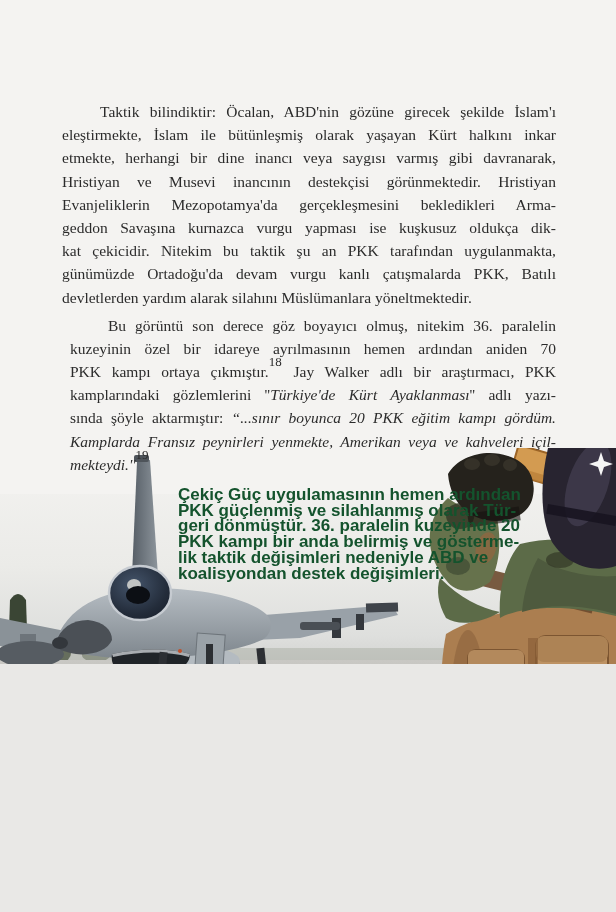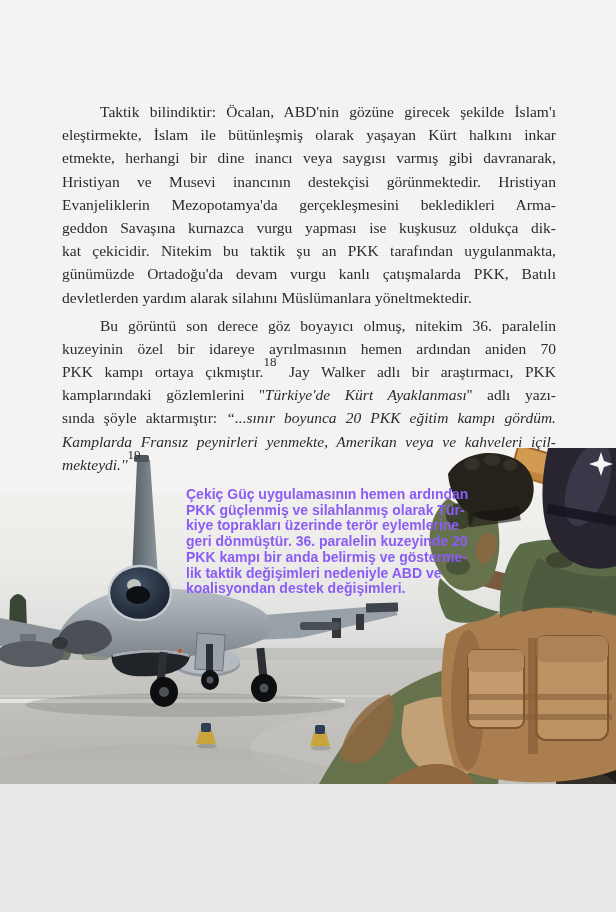--- a/index.html
+++ b/index.html
@@ -1,42 +1,42 @@
 <!DOCTYPE html>
 <html><head>
 <meta charset="utf-8">
 <style>
   html,body{margin:0;padding:0;background:#e9e8e6;}
   .page{
-    position:relative;width:616px;height:784px;margin:0 auto;
+    position:relative;width:616px;height:664px;margin:0 auto;
     background:#f4f3f1;overflow:hidden;
     font-family:"Liberation Serif", serif;
   }
   
   .text-block{
     position:absolute;left:62px;top:100px;width:494px;z-index:2;
     font-size:15.5px;line-height:23.2px;color:#2b2b2b;
   }
   .tline{
     text-align:justify;text-align-last:justify;
     height:23.2px;overflow:visible;
   }
   .tline.first{ text-indent:38px; }
   .tline.last{ text-align-last:left; }
-  .para2{ margin-top:5px; }
+  .para2{ margin-top:5px;margin-left:8px; }
   .it{ font-style:italic; }
   sup.fn{
     font-size:13px;line-height:0;position:relative;top:-5px;
     letter-spacing:0;margin:0 1px 0 0;
   }
   
   .caption{
     position:absolute;left:178px;top:487px;z-index:3;
     font-family:"Liberation Sans", sans-serif;font-weight:bold;
-    font-size:14px;line-height:15.7px;color:#8b5cf6;margin-left:8px;
+    font-size:17px;line-height:15.7px;color:#14532d;
   }
   .cap-line{ white-space:nowrap; }
   
   .footer{
     position:absolute;left:45px;top:846px;z-index:3;
     font-family:"Liberation Sans", sans-serif;font-weight:bold;
     color:#be185d;display:flex;align-items:baseline;gap:11px;text-decoration:underline;
   }
   .page-num{ font-size:18px;letter-spacing:.5px; }
   .book-title{ font-size:14px;letter-spacing:.2px; }
@@ -265,21 +265,20 @@
       <div class="tline"><span>kamplarındaki gözlemlerini ''</span><span class="it">Türkiye'de Kürt Ayaklanması</span><span>'' adlı yazı-</span></div>
       <div class="tline"><span>sında şöyle aktarmıştır: </span><span class="it">“...sınır boyunca 20 PKK eğitim kampı gördüm.</span></div>
       <div class="tline"><span class="it">Kamplarda Fransız peynirleri yenmekte, Amerikan veya ve kahveleri içil-</span></div>
       <div class="tline last"><span class="it">mekteydi.''</span><sup class="fn">19</sup></div>
     </div>
   </div>
 
   <div class="caption">
     <div class="cap-line">Çekiç Güç uygulamasının hemen ardından</div>
     <div class="cap-line">PKK güçlenmiş ve silahlanmış olarak Tür-</div>
-    <div class="cap-line">kiye toprakları üzerinde terör eylemlerine</div>
     <div class="cap-line">geri dönmüştür. 36. paralelin kuzeyinde 20</div>
     <div class="cap-line">PKK kampı bir anda belirmiş ve gösterme-</div>
     <div class="cap-line">lik taktik değişimleri nedeniyle ABD ve</div>
     <div class="cap-line">koalisyondan destek değişimleri.</div>
   </div>
 
   <div class="footer">
     <span class="page-num">84</span>
     <span class="book-title">Amerika'nın Göremediği PKK</span>
   </div>

